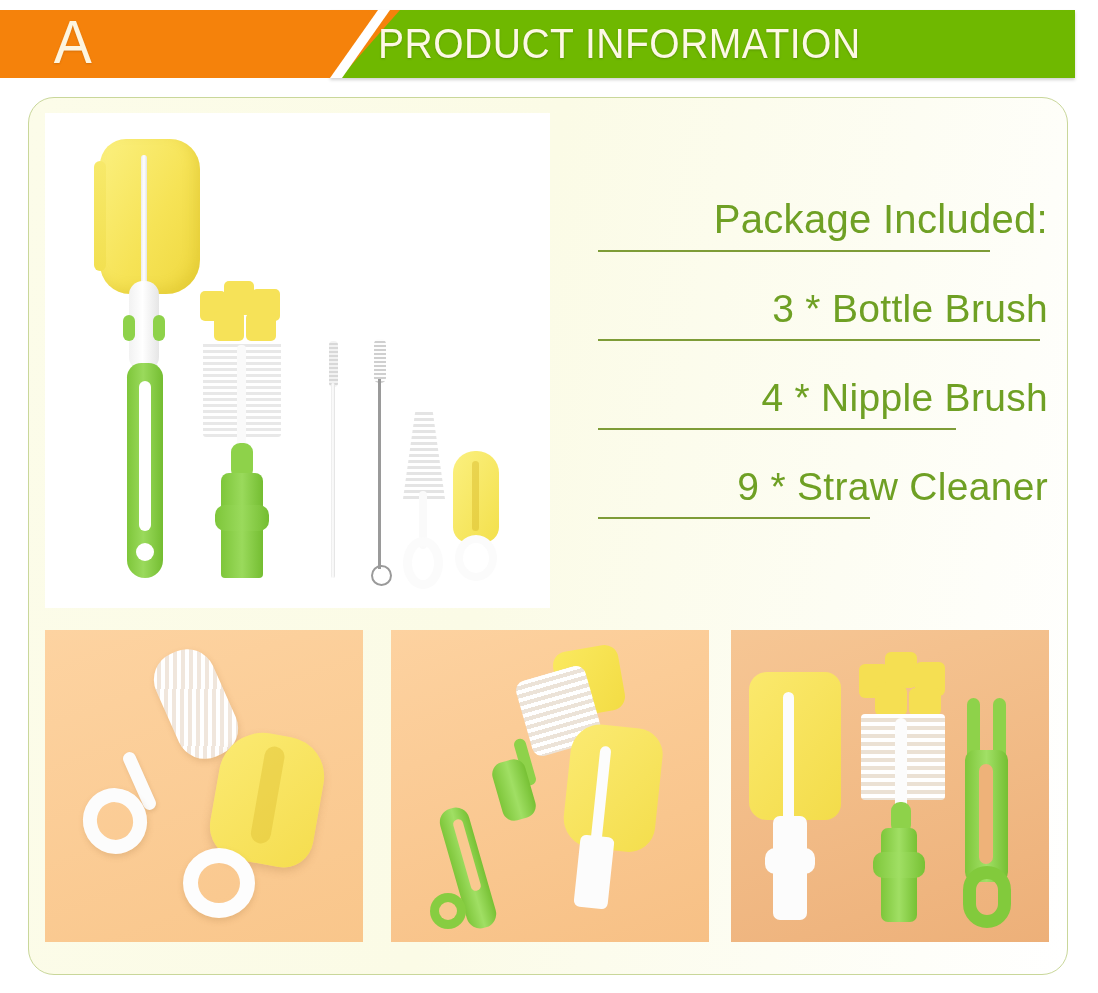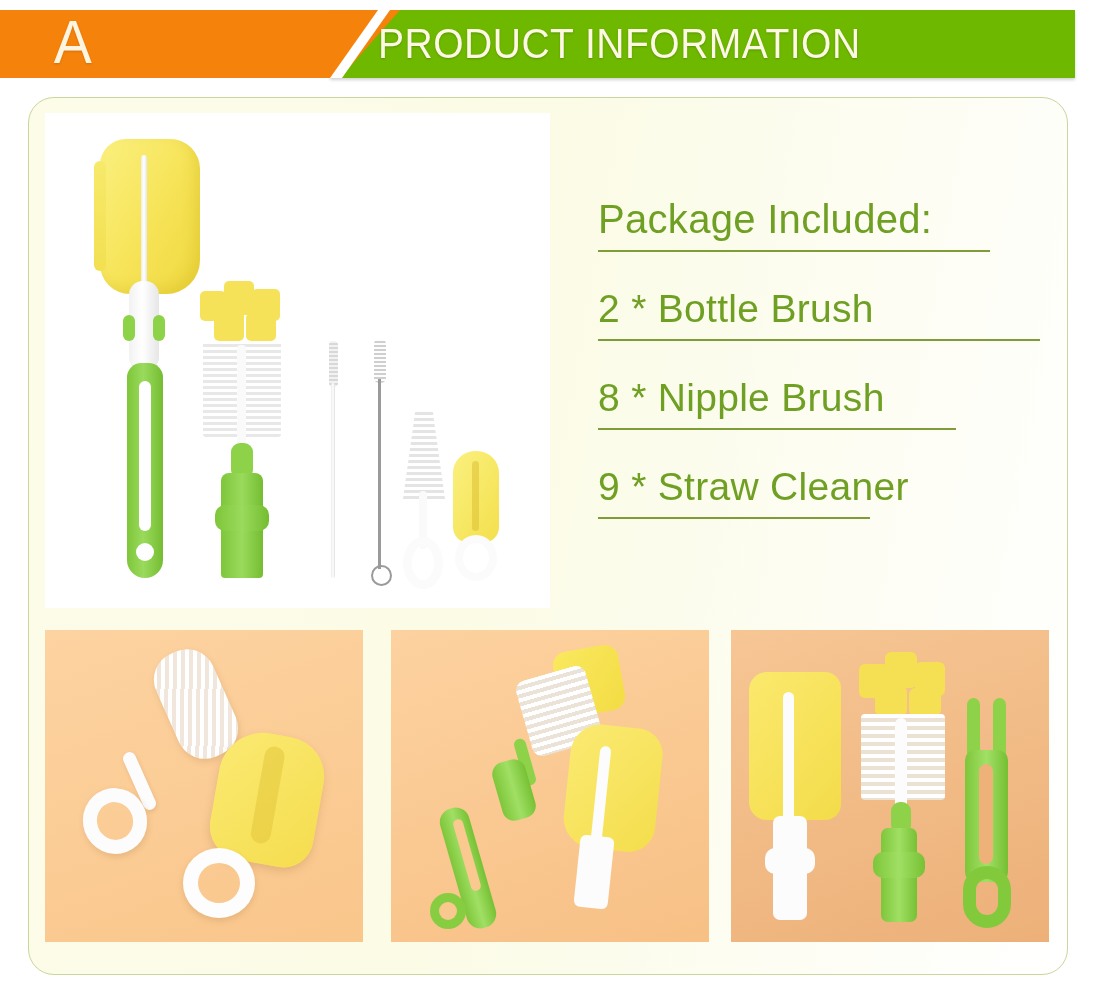--- a/index.html
+++ b/index.html
@@ -189,21 +189,21 @@
     background:rgba(215,185,40,.45);border-radius:4px;
   }
   .i6-loop{
     left:410px;top:422px;width:42px;height:46px;
     border:8px solid #fbfbfb;border-radius:50%;
     background:transparent;box-sizing:border-box;
   }
 
   
   .pkg{position:absolute;left:598px;top:196px;width:450px;}
-  .pkg-row{position:relative;}
+  .pkg-row{position:relative;text-align:right;}
   .pkg-title{
     font-size:40px;color:#6fa024;letter-spacing:.3px;
     white-space:nowrap;line-height:1.18;
   }
   .pkg-item{
     font-size:39px;color:#6fa024;letter-spacing:.3px;
     white-space:nowrap;line-height:1.18;
   }
   .rule{height:2px;background:#7e9c37;margin-top:7px;}
 
@@ -424,26 +424,26 @@
 </div>
 
 <div class="pkg">
 
   <div class="pkg-row">
     <div class="pkg-title">Package Included:</div>
     <div class="rule" style="width:392px"></div>
   </div>
 
   <div class="pkg-row" style="margin-top:34px">
-    <div class="pkg-item">2 * Bottle Brush</div>
+    <div class="pkg-item">3 * Bottle Brush</div>
     <div class="rule" style="width:442px"></div>
   </div>
 
   <div class="pkg-row" style="margin-top:34px">
-    <div class="pkg-item">8 * Nipple Brush</div>
+    <div class="pkg-item">4 * Nipple Brush</div>
     <div class="rule" style="width:358px"></div>
   </div>
 
   <div class="pkg-row" style="margin-top:34px">
     <div class="pkg-item">9 * Straw Cleaner</div>
     <div class="rule" style="width:272px"></div>
   </div>
 
 </div>
 

